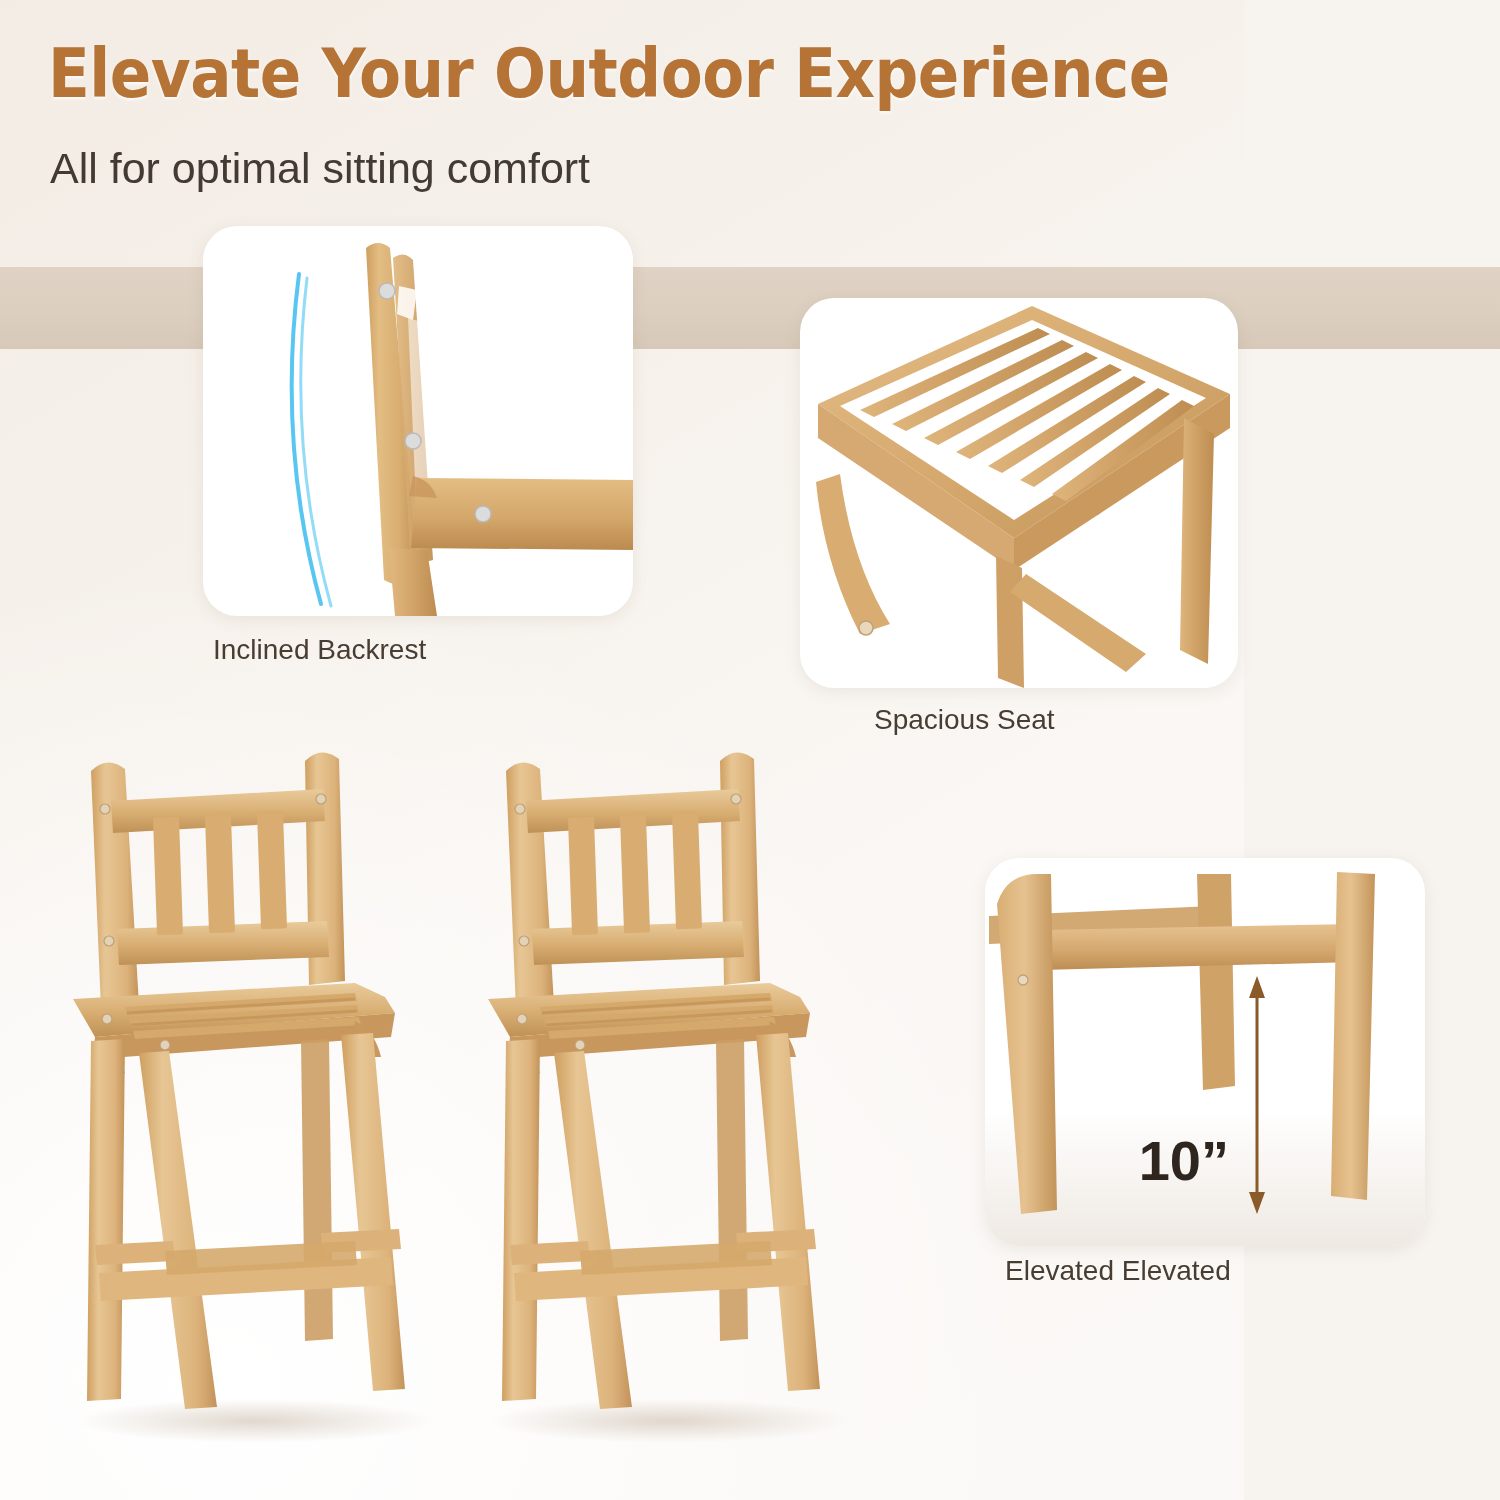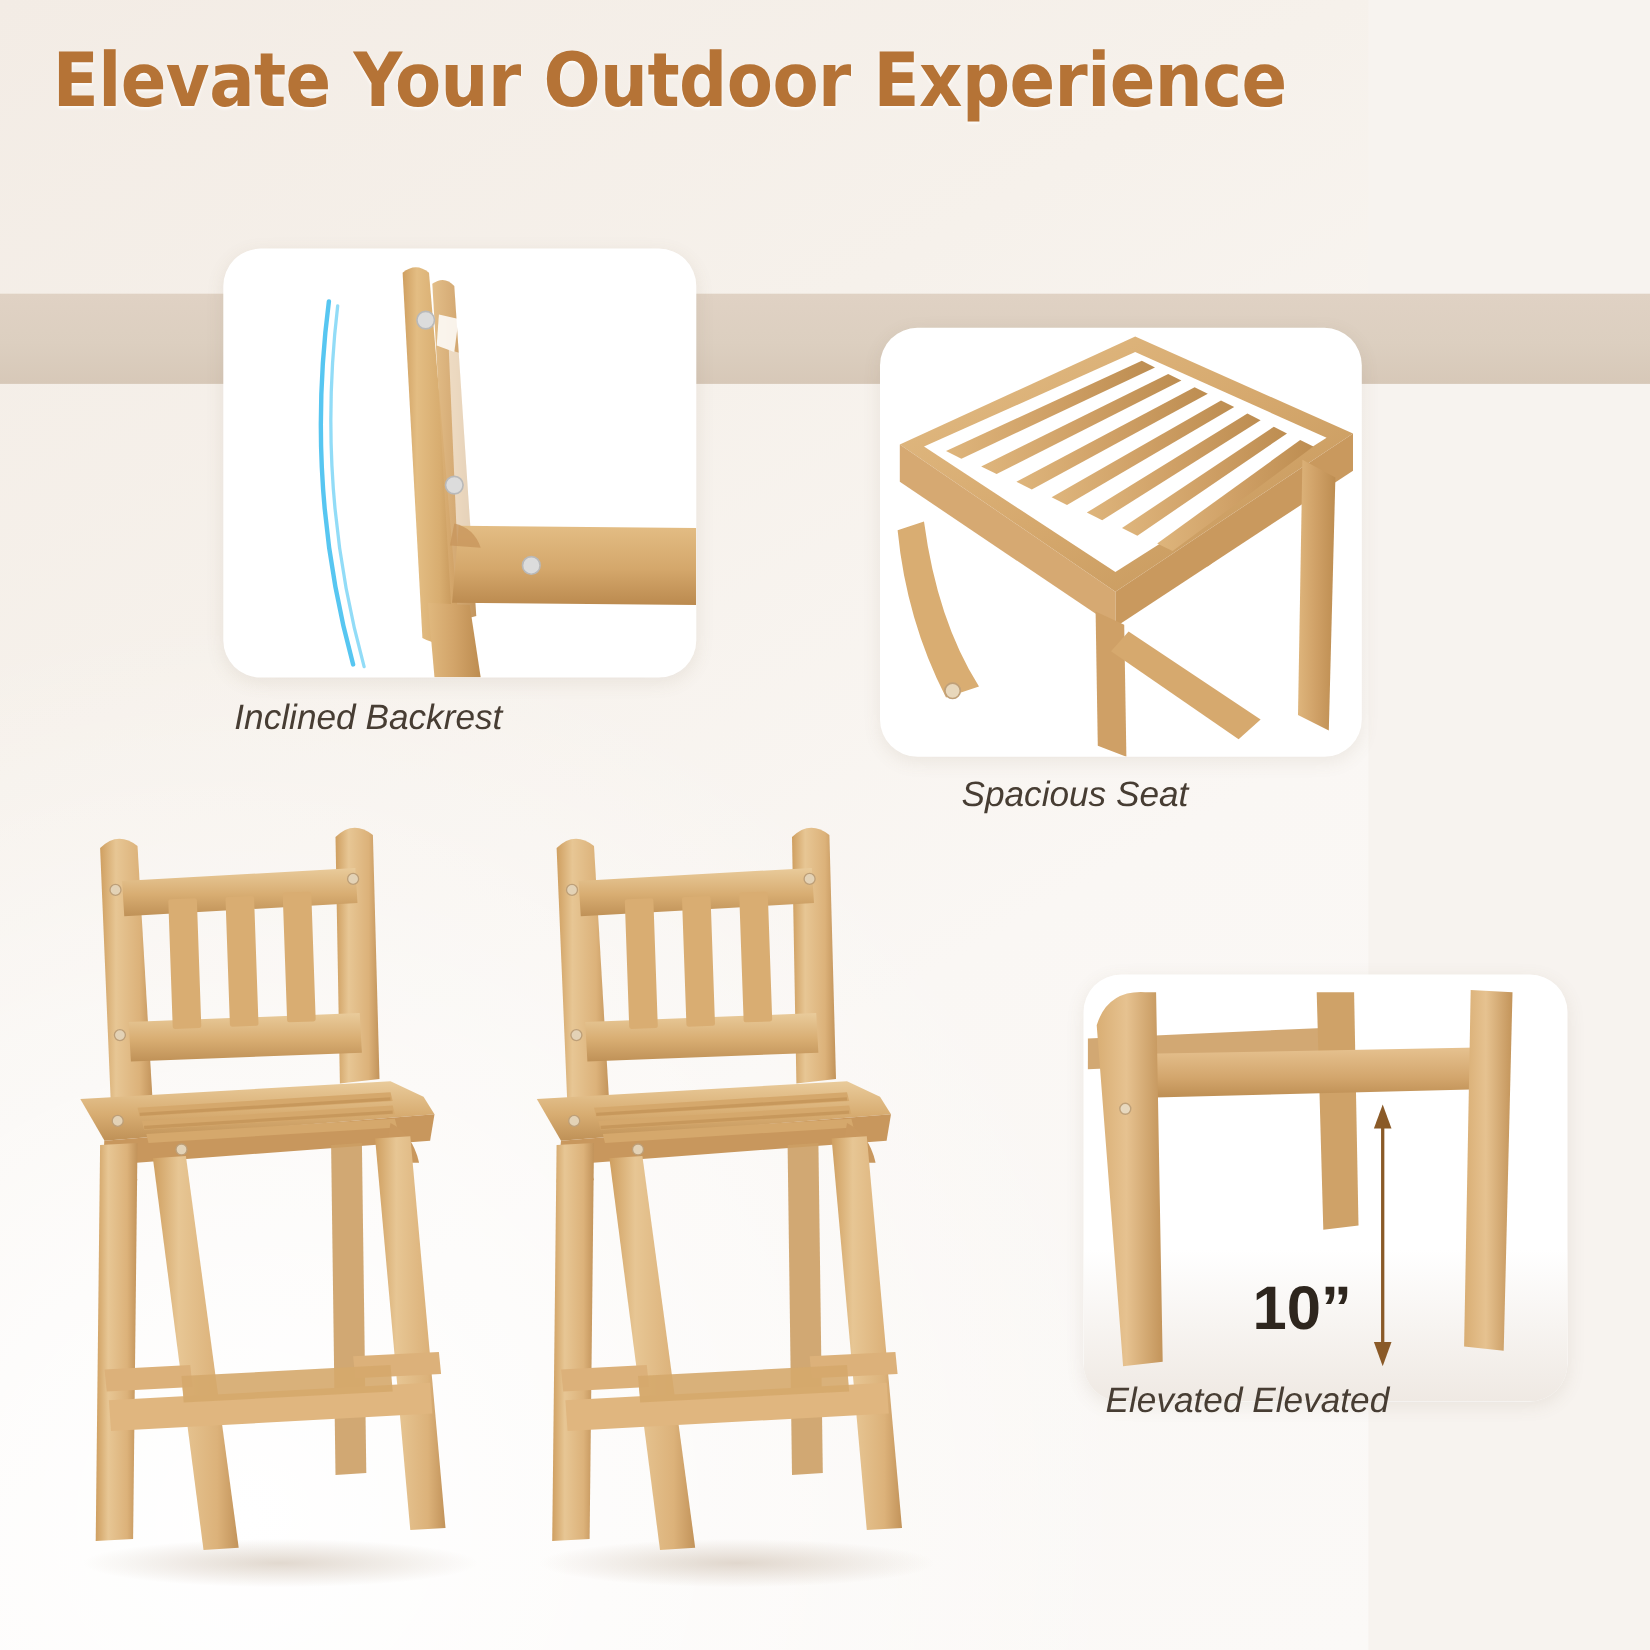--- a/index.html
+++ b/index.html
@@ -34,45 +34,46 @@
     position:absolute;left:50px;top:144px;
     font-size:43px;color:#433b33;white-space:nowrap;
   }
 
   
   .card{
     position:absolute;background:#ffffff;border-radius:34px;overflow:hidden;
     box-shadow:0 4px 16px rgba(120,95,70,.10);
   }
   .cap{
-    position:absolute;font-size:32px;color:#473d33;white-space:nowrap;font-style:italic;
+    position:absolute;font-size:28px;color:#473d33;white-space:nowrap;
   }
 
   #card-backrest{left:203px;top:226px;width:430px;height:390px;}
   #cap-backrest{left:213px;top:634px;}
   #card-seat{left:800px;top:298px;width:438px;height:390px;}
   #cap-seat{left:874px;top:704px;}
-  #card-footrest{left:985px;top:858px;width:440px;height:388px;margin-top:28px;}
+  #card-footrest{left:985px;top:858px;width:440px;height:388px;}
   #cap-footrest{left:1005px;top:1255px;}
 
   .card svg,.stool svg{display:block;width:100%;height:100%;}
 
   
   .stool{position:absolute;}
   #stool-left{left:55px;top:745px;width:400px;height:700px;}
   #stool-right{left:470px;top:745px;width:400px;height:700px;}
 </style>
 </head>
 <body>
 
 <div id="stage">
 
   <div class="banner"></div>
 
   <div class="title">Elevate Your Outdoor Experience</div>
+  <div class="subtitle">All for optimal sitting comfort</div>
 
   <div class="card" id="card-backrest">
     <svg viewBox="0 0 430 390">
       <defs>
         <linearGradient id="w1" x1="0" y1="0" x2="1" y2="0">
           <stop offset="0" stop-color="#cf9f60"></stop>
           <stop offset=".25" stop-color="#e3bd83"></stop>
           <stop offset=".65" stop-color="#d8ad70"></stop>
           <stop offset="1" stop-color="#c08f52"></stop>
         </linearGradient>

